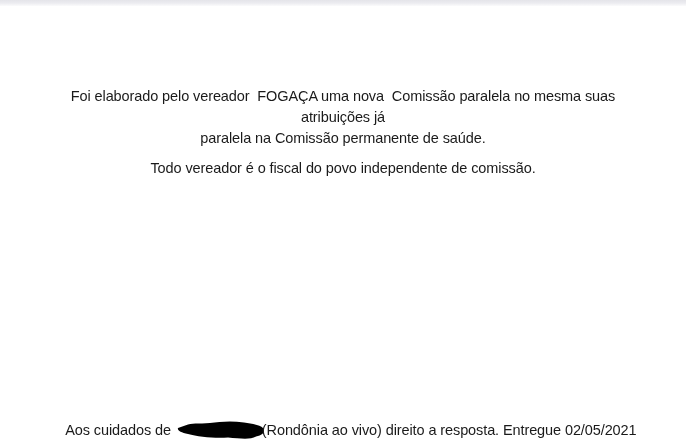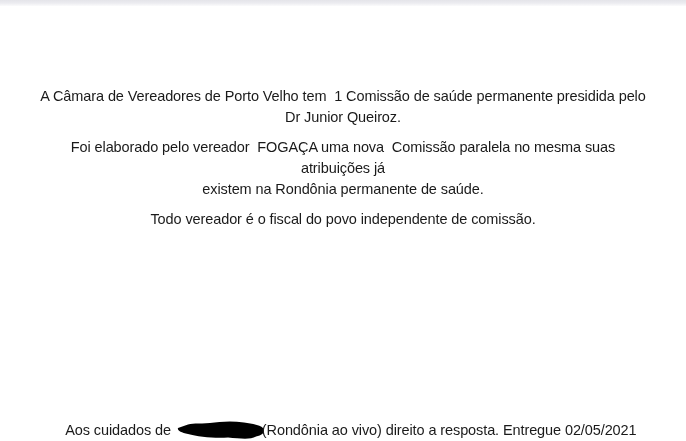--- a/index.html
+++ b/index.html
@@ -67,26 +67,22 @@
   .redaction path { fill: var(--redaction); }
 </style>
 </head>
 <body>
 
 <div class="page">
   <div class="top-edge"></div>
 
   <div class="doc">
     <div class="para">
-      <div class="doc-line">A Câmara de Vereadores de Porto Velho tem  1 Comissão de saúde permanente presidida pelo</div>
-      <div class="doc-line">Dr Junior Queiroz.</div>
-    </div>
-    <div class="para">
       <div class="doc-line">Foi elaborado pelo vereador  FOGAÇA uma nova  Comissão paralela no mesma suas atribuições já</div>
-      <div class="doc-line">existem na Rondônia permanente de saúde.</div>
+      <div class="doc-line">paralela na Comissão permanente de saúde.</div>
     </div>
     <div class="para">
       <div class="doc-line">Todo vereador é o fiscal do povo independente de comissão.</div>
     </div>
     <div class="para">
     </div>
   </div>
 
   <div class="footer">
     <span class="footer-part">Aos cuidados de </span><span class="redaction"><svg viewBox="0 0 92 23" preserveAspectRatio="none">

